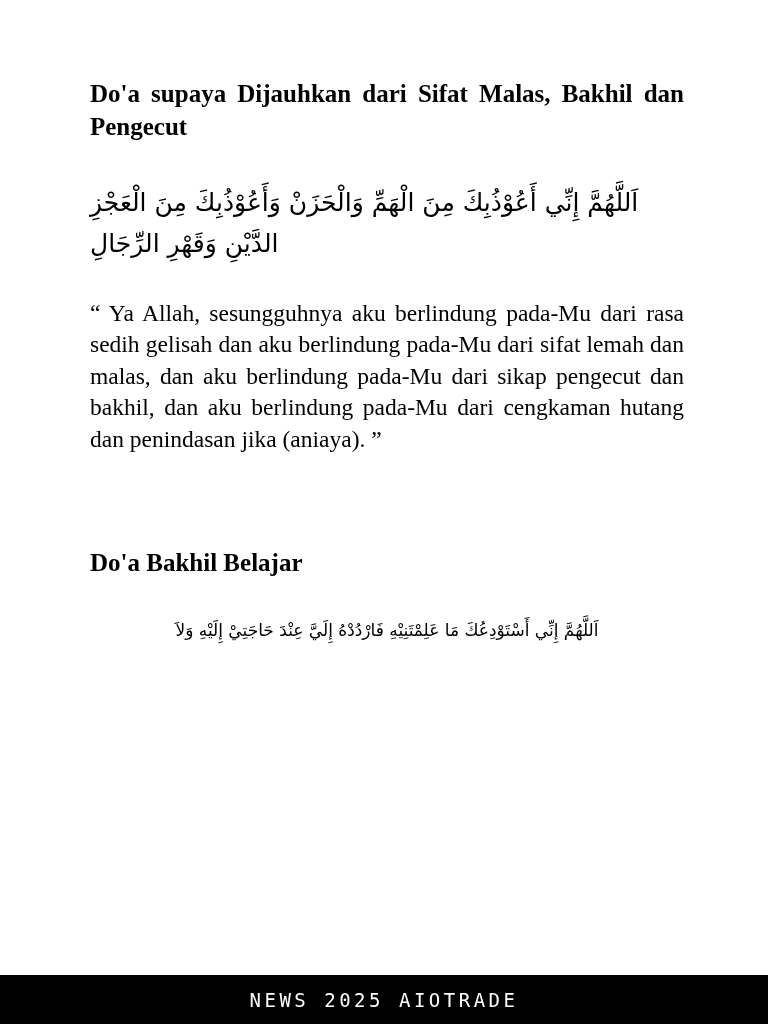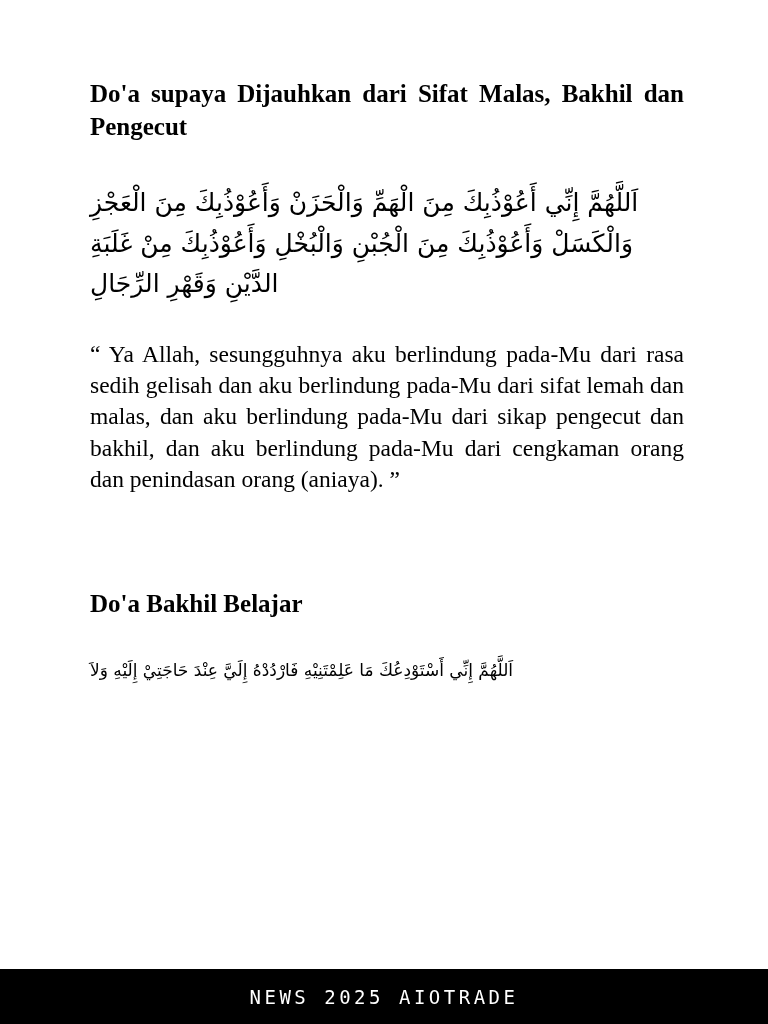--- a/index.html
+++ b/index.html
@@ -62,21 +62,21 @@
     line-height: 1.62;
   }
 
   .arabic-small .arabic-line {
     font-size: 17px;
     line-height: 1.65;
   }
 
   .arabic-rtl-block {
     direction: rtl;
-    text-align: left;
+    text-align: center;
   }
 
   .translation {
     font-size: 23.5px;
     line-height: 1.34;
     text-align: justify;
     text-align-last: left;
     margin: 0;
     hyphens: none;
   }
@@ -85,21 +85,21 @@
   .block-gap-arabic-bottom { height: 34px; }
   .section-gap { height: 92px; }
   .gap-after-title-2 { height: 36px; }
   .gap-after-arabic-2 { height: 48px; }
 
   .footer-bar {
     position: absolute;
     left: 0;
     bottom: 0;
     width: 768px;
-    height: 55px;
+    height: 49px;
     background: #000000;
     display: flex;
     align-items: center;
     justify-content: center;
   }
 
   .footer-text {
     color: #ffffff;
     font-family: "DejaVu Sans Mono", "Liberation Mono", monospace;
     font-size: 19px;
@@ -115,27 +115,26 @@
 
   <div class="content">
 
     <div>
       <h1 class="doa-title">Do'a supaya Dijauhkan dari Sifat Malas, Bakhil dan Pengecut</h1>
 
       <div class="block-gap-arabic-top"></div>
 
       <div class="arabic arabic-large">
         <span class="arabic-line">اَللَّهُمَّ إِنِّي أَعُوْذُبِكَ مِنَ الْهَمِّ وَالْحَزَنْ وَأَعُوْذُبِكَ مِنَ الْعَجْزِ</span>
-        <span class="arabic-line">وَالْكَسَلْ وَأَعُوْذُبِكَ مِنَ الْجُبْنِ وَالْبُخْلِ وَأَعُوْذُبِكَ مِنْ غَلَبَةِ</span>
         <span class="arabic-line">الدَّيْنِ وَقَهْرِ الرِّجَالِ</span>
       </div>
 
       <div class="block-gap-arabic-bottom"></div>
 
-      <p class="translation">“ Ya Allah, sesungguhnya aku berlindung pada-Mu dari rasa sedih gelisah dan aku berlindung pada-Mu dari sifat lemah dan malas, dan aku berlindung pada-Mu dari sikap pengecut dan bakhil, dan aku berlindung pada-Mu dari cengkaman orang dan penindasan orang (aniaya). ”</p>
+      <p class="translation">“ Ya Allah, sesungguhnya aku berlindung pada-Mu dari rasa sedih gelisah dan aku berlindung pada-Mu dari sifat lemah dan malas, dan aku berlindung pada-Mu dari sikap pengecut dan bakhil, dan aku berlindung pada-Mu dari cengkaman hutang dan penindasan jika (aniaya). ”</p>
     </div>
 
     <div class="section-gap"></div>
 
     <div>
       <h1 class="doa-title">Do'a Bakhil Belajar</h1>
 
       <div class="gap-after-title-2"></div>
 
       <div class="arabic arabic-small arabic-rtl-block">

